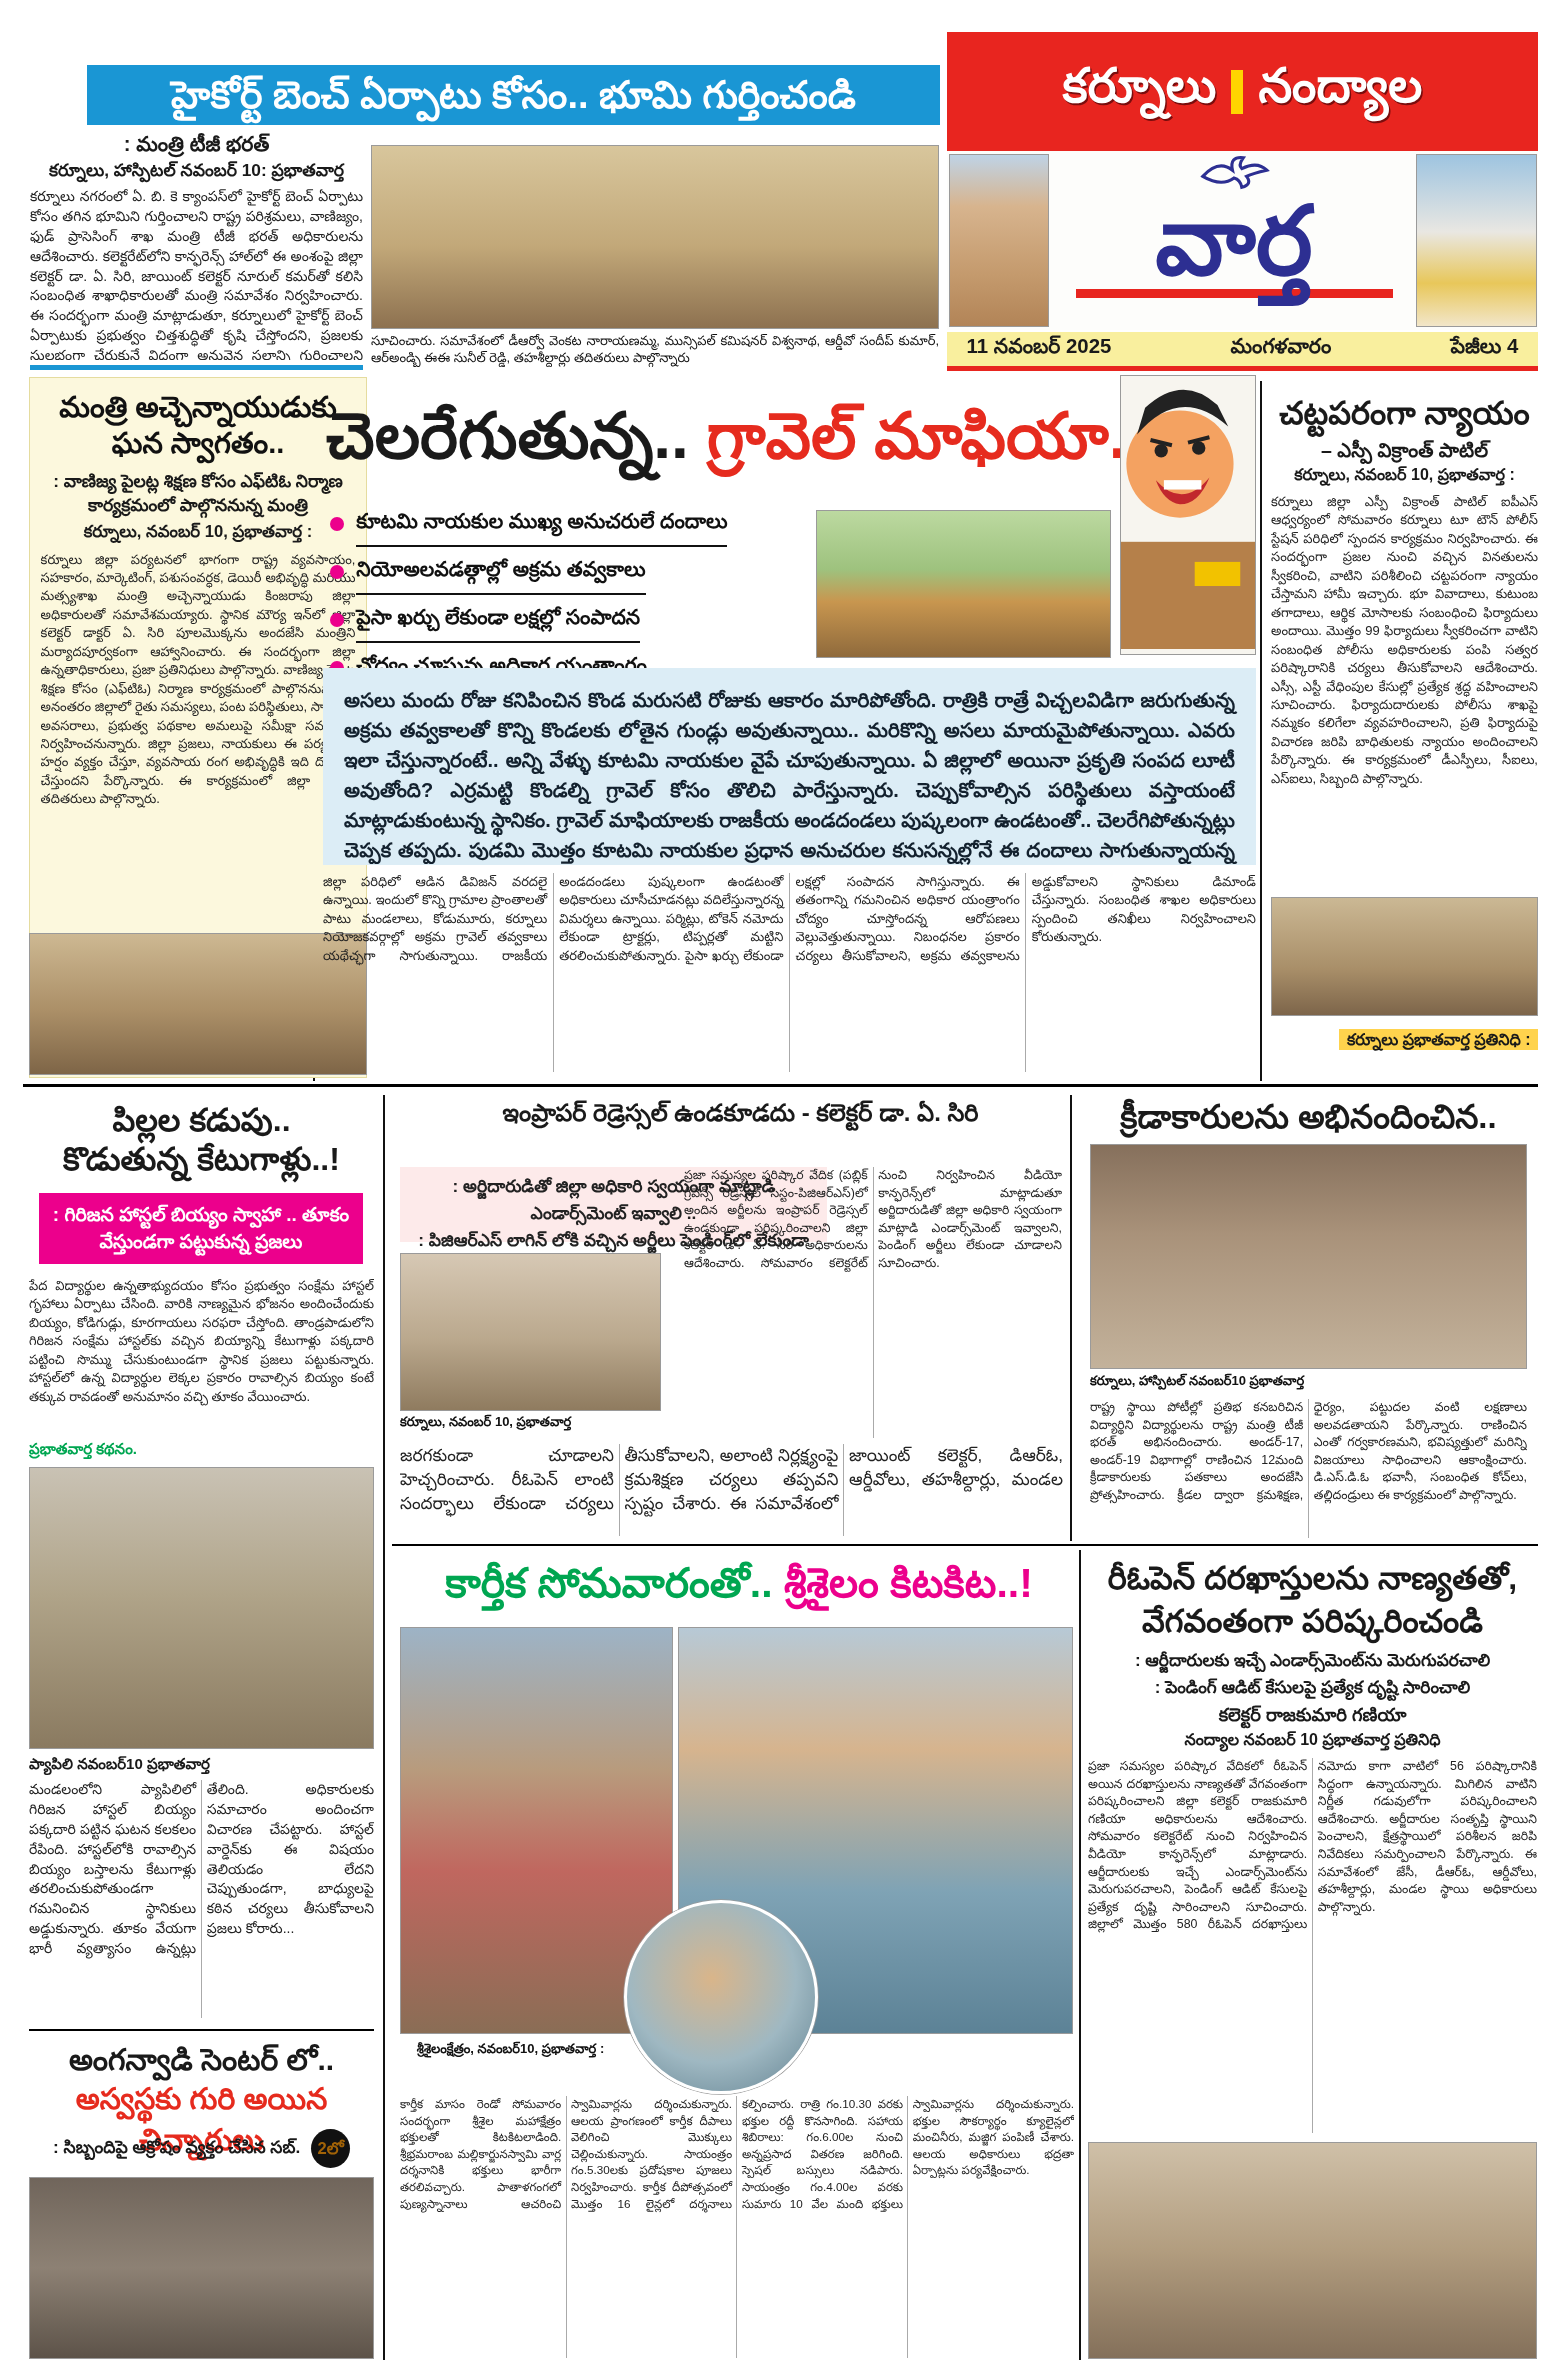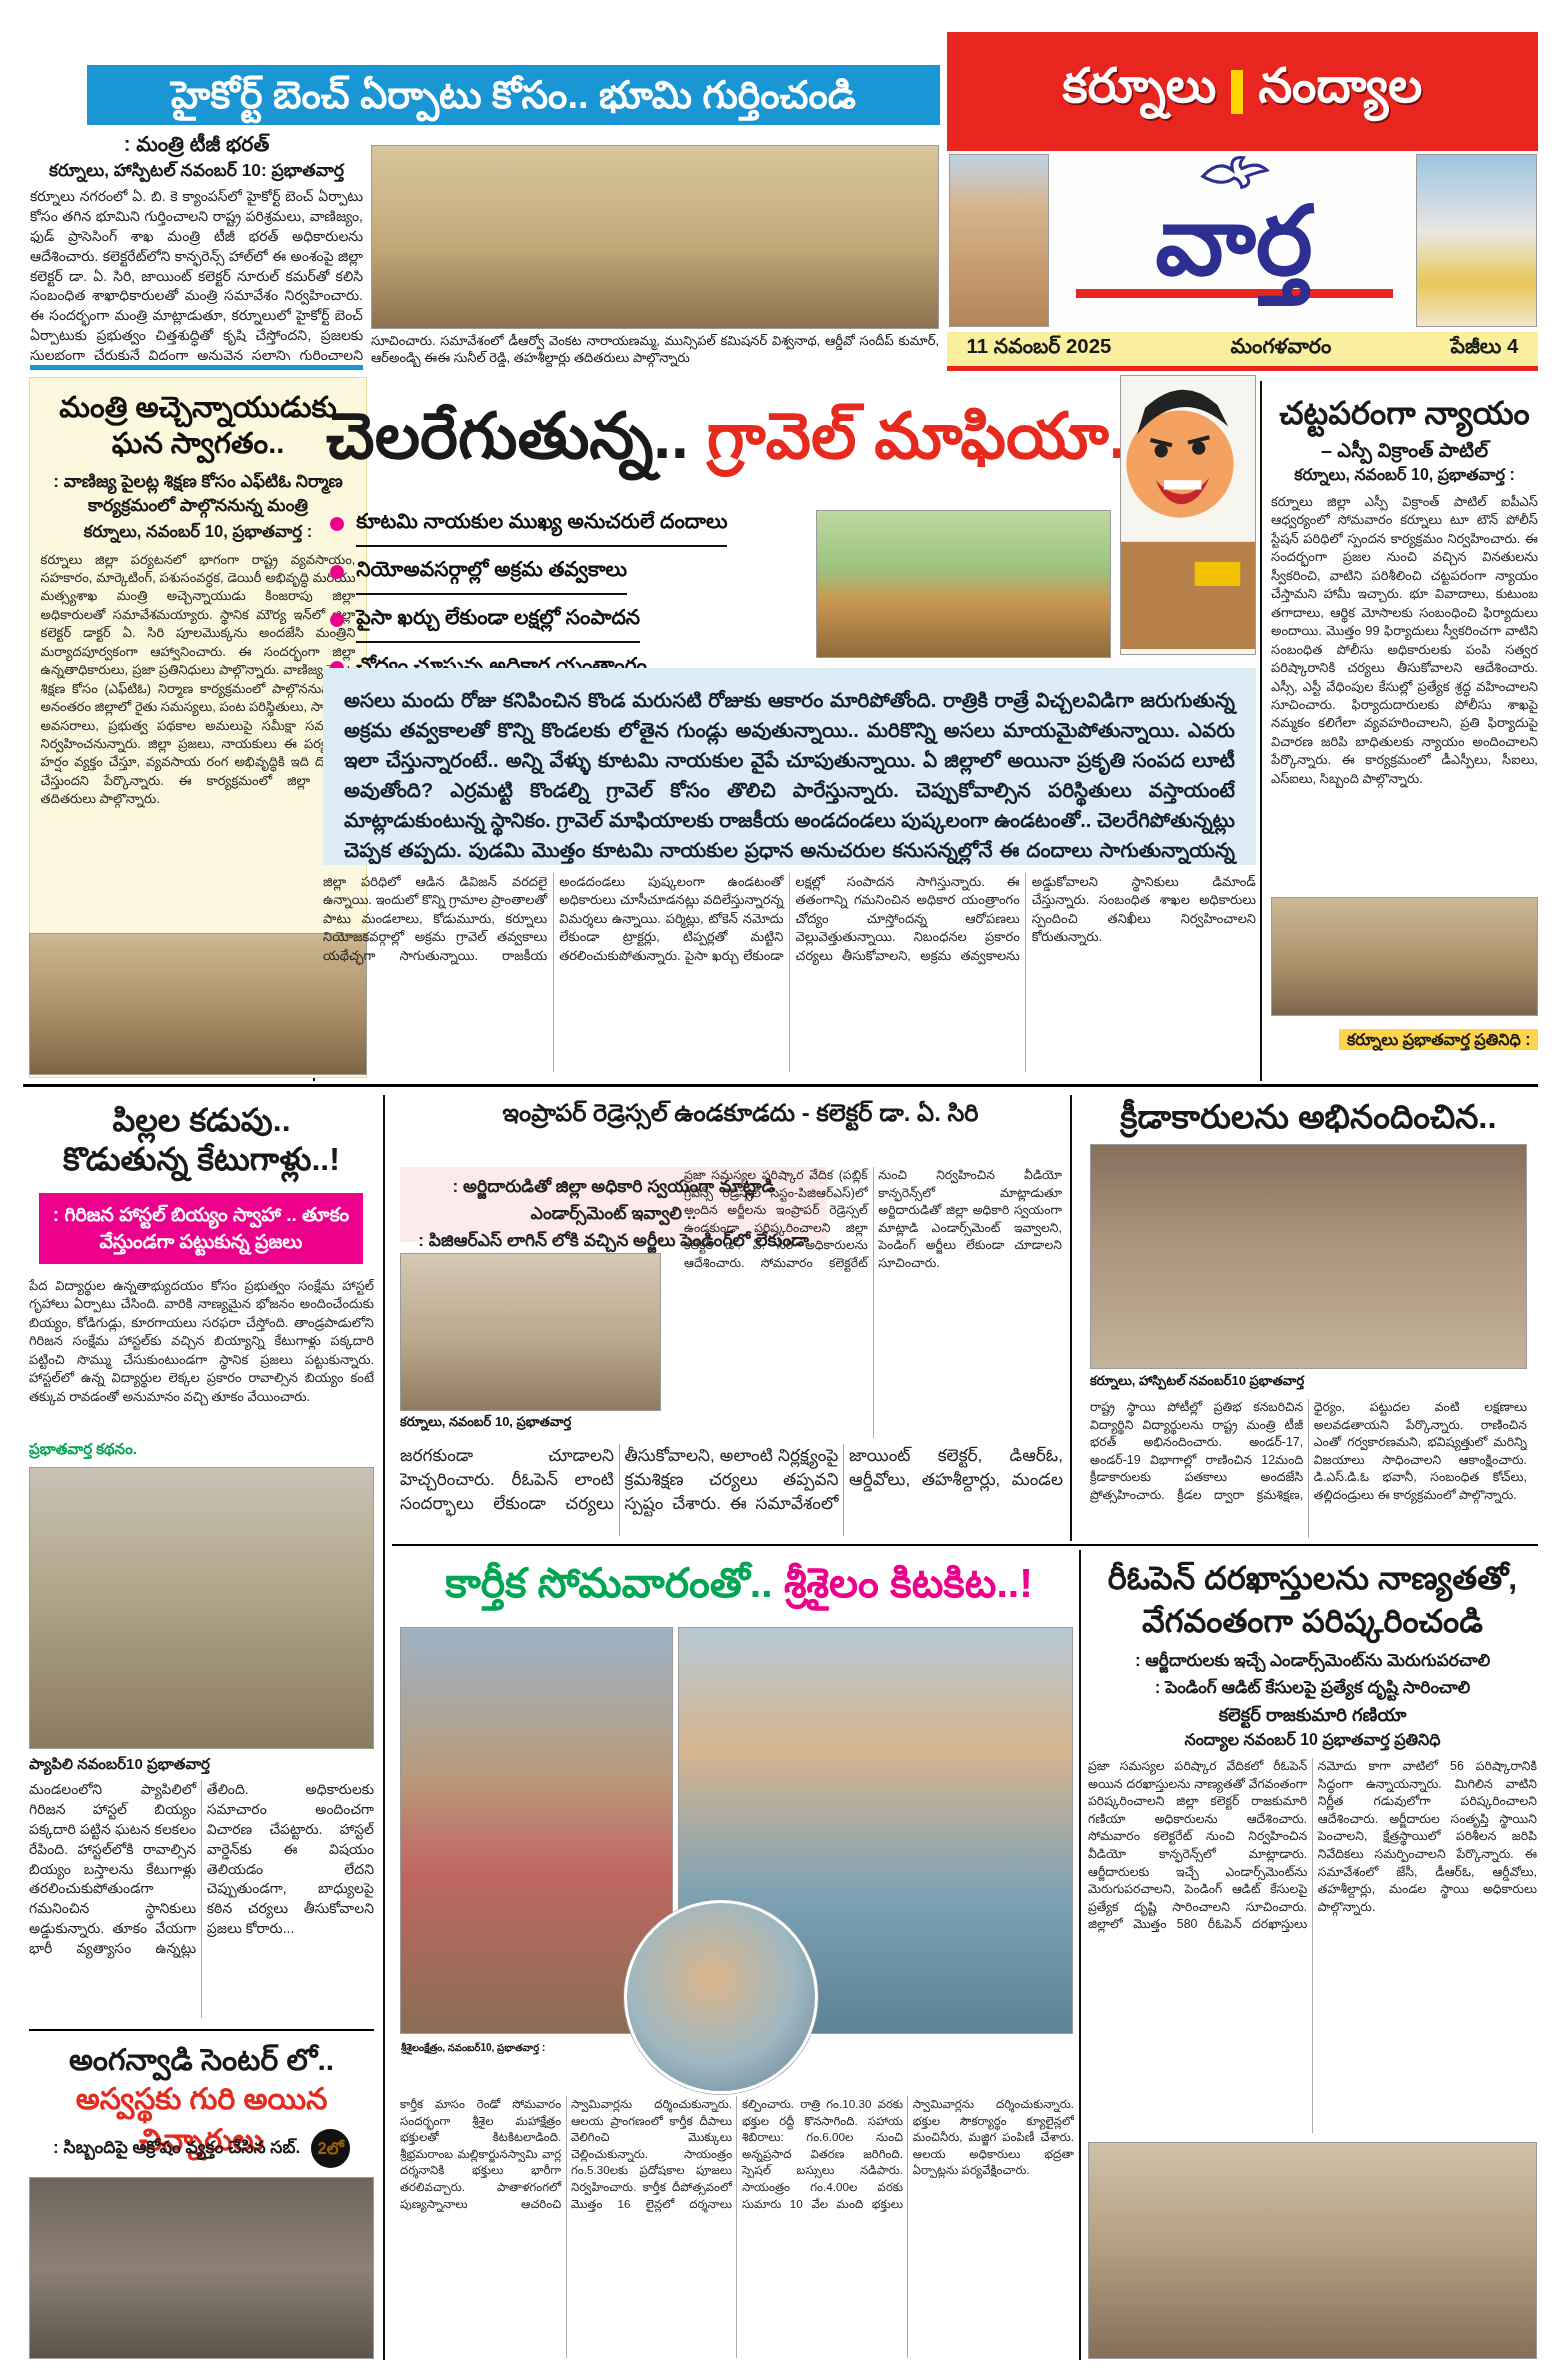--- a/index.html
+++ b/index.html
@@ -101,21 +101,21 @@
   
   #sri-headline{left:400px;top:1560px;width:678px;font-size:41px;font-weight:bold;text-align:center;white-space:nowrap;}
   #sri-headline .g{color:#00a651;} #sri-headline .p{color:#ec008c;}
   #photo-sri-crowd{left:400px;top:1627px;width:273px;height:407px;
      background:linear-gradient(180deg,#9db3c6 0%,#b89b7d 35%,#c0675f 60%,#8a6d55 100%);}
   #photo-sri-ghat{left:678px;top:1627px;width:395px;height:407px;
      background:linear-gradient(180deg,#b7c9d6 0%,#d6b48e 30%,#7fa3b5 65%,#5c8296 100%);}
   #photo-sri-inset{left:624px;top:1900px;width:188px;height:188px;border-radius:50%;
      border:3.8px solid #fff;background:radial-gradient(circle at 45% 40%,#d9b58a 0%,#9fb8c2 55%,#60808f 100%);
      box-shadow:0 0 0 0.8px #999;}
-  #sri-dateline{left:401px;top:2041px;width:219px;font-size:10px;}
+  #sri-dateline{left:401px;top:2041px;width:219px;font-size:13px;text-align:center;}
   #sri-body{left:400px;top:2096px;width:674px;height:262px;font-size:11.7px;
      column-count:4;column-gap:9.8px;column-rule:0.8px solid #aaa;overflow:hidden;}
   
   #reopen-headline{left:1088px;top:1557px;width:449px;font-size:32px;line-height:1.35;}
   #reopen-sub1{left:1088px;top:1651px;width:449px;font-size:17px;}
   #reopen-sub2{left:1088px;top:1678px;width:449px;font-size:17px;text-align:center;}
   #reopen-byline{left:1088px;top:1705px;width:449px;font-size:18px;}
   #reopen-dateline{left:1088px;top:1731px;width:449px;font-size:16px;}
   #reopen-body{left:1088px;top:1758px;width:449px;height:375px;font-size:12.4px;
      column-count:2;column-gap:10.6px;column-rule:0.8px solid #aaa;overflow:hidden;}
@@ -195,21 +195,21 @@
       <rect x="32" y="74" width="28" height="7" fill="#fff"></rect>
     </svg>
   </div>
   <div class="abs" id="gravel-bullets">
     <div class="bullet-row">
       <span class="bullet-dot"></span>
       <span class="bullet-text">కూటమి నాయకుల ముఖ్య అనుచరులే దందాలు</span>
     </div>
     <div class="bullet-row">
       <span class="bullet-dot"></span>
-      <span class="bullet-text">నియోఅవసర్గాల్లో అక్రమ తవ్వకాలు</span>
+      <span class="bullet-text">నియోఅలవడత్గాల్లో అక్రమ తవ్వకాలు</span>
     </div>
     <div class="bullet-row">
       <span class="bullet-dot"></span>
       <span class="bullet-text">పైసా ఖర్చు లేకుండా లక్షల్లో సంపాదన</span>
     </div>
     <div class="bullet-row">
       <span class="bullet-dot"></span>
       <span class="bullet-text last">చోద్యం చూస్తున్న అధికార యంత్రాంగం</span>
     </div>
   </div>

